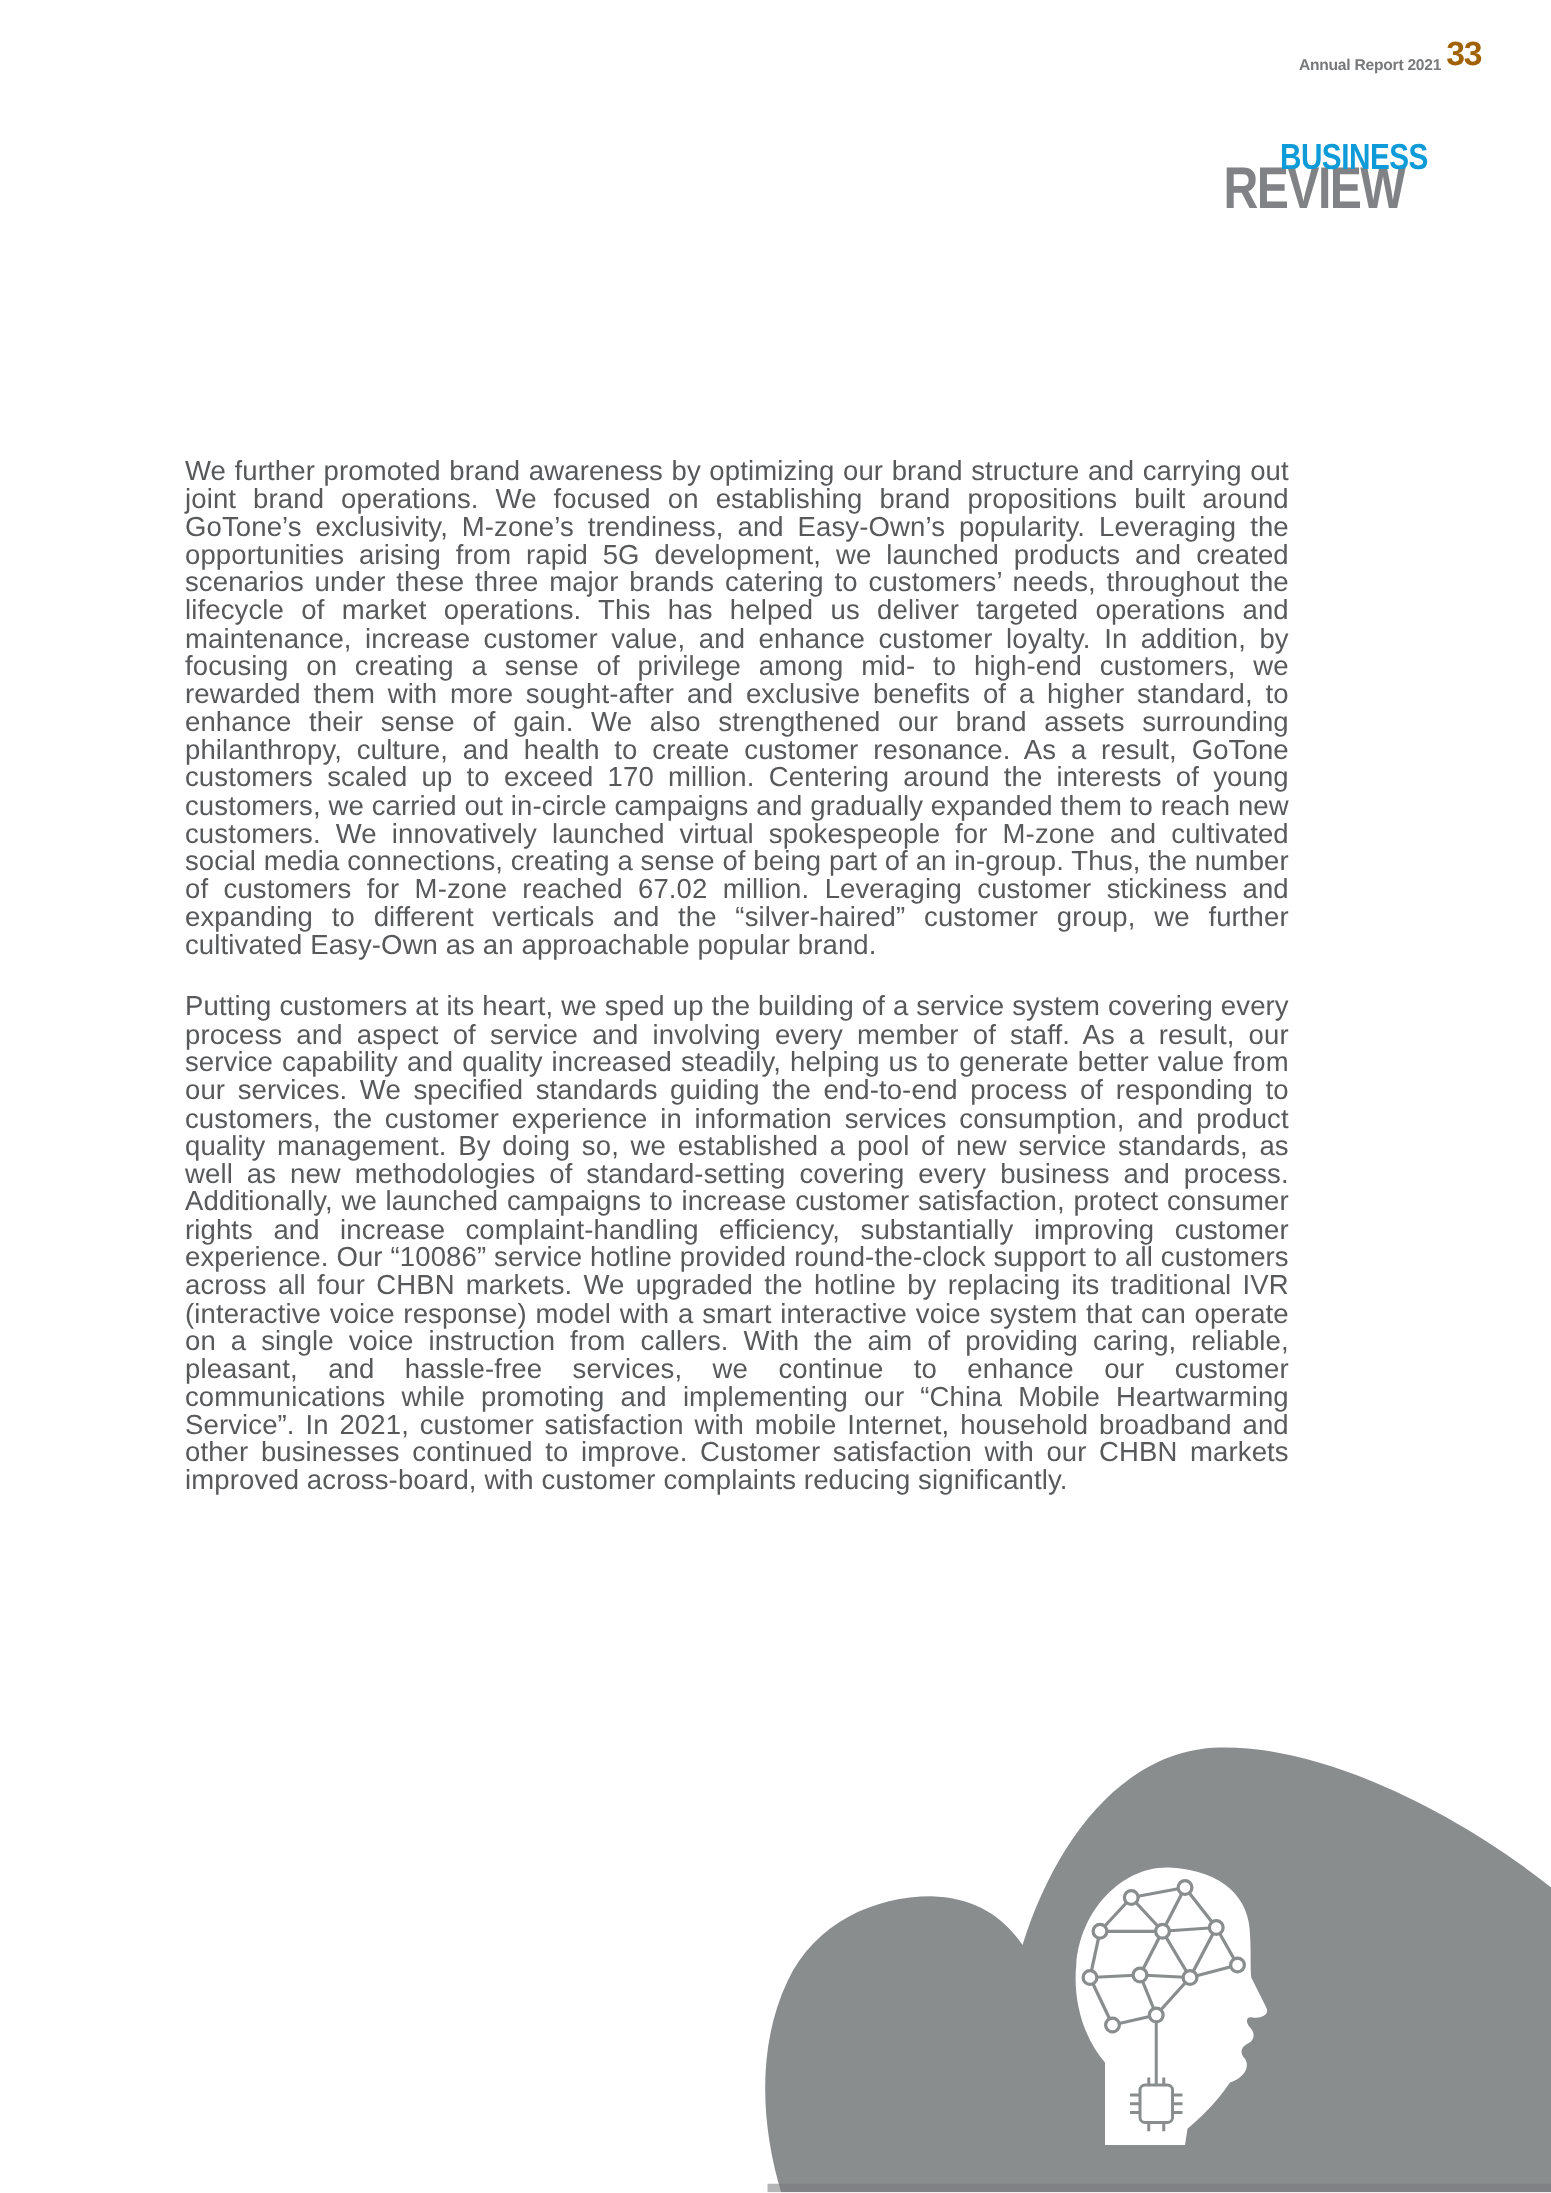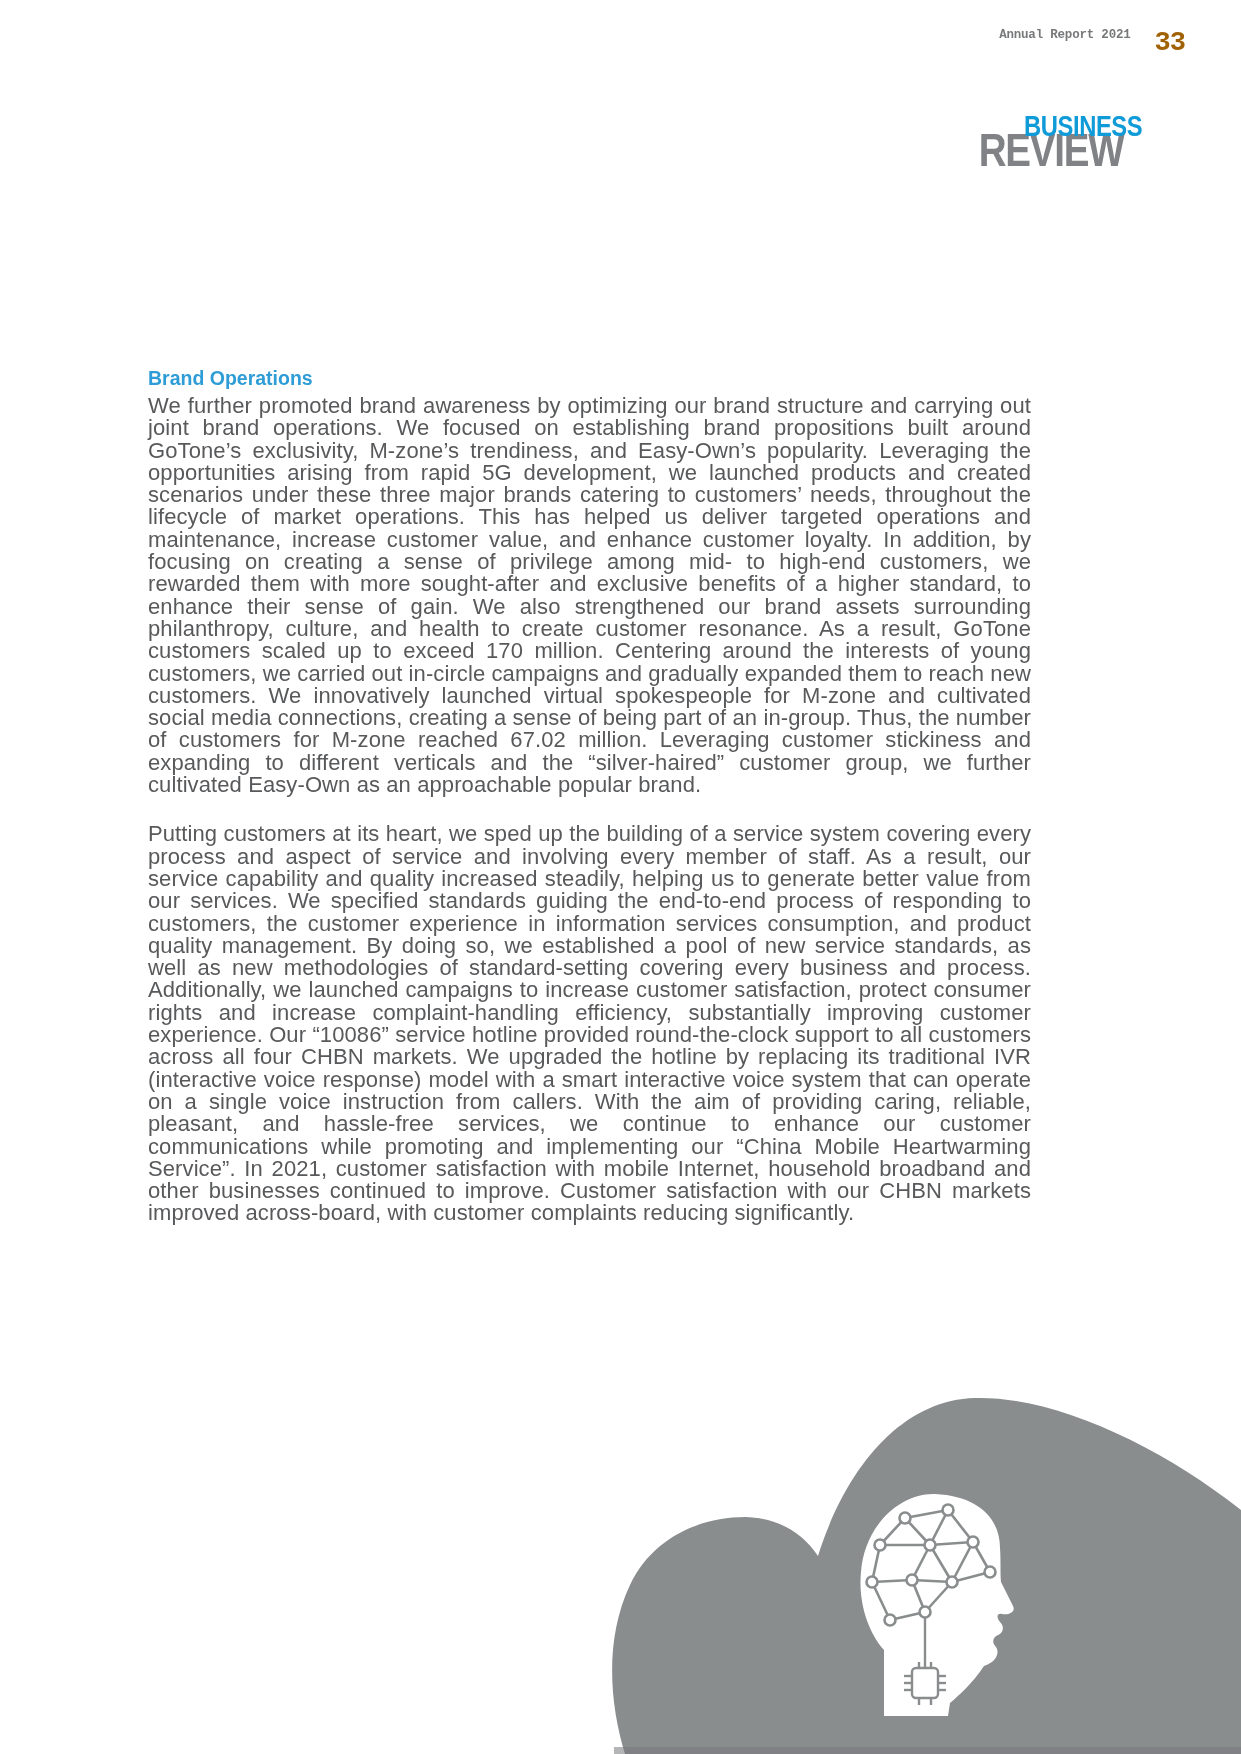--- a/index.html
+++ b/index.html
@@ -3,21 +3,21 @@
 <meta charset="utf-8">
 <style>
   html,body { margin:0; padding:0; background:#ffffff; }
   .page {
     position:relative; width:1241px; height:1754px; overflow:hidden;
     background:#ffffff; font-family:"Liberation Sans", sans-serif;
   }
   
   .page-header {
     position:absolute; top:28px; right:56px;
-    display:flex; align-items:flex-start; gap:24px;font-family:Liberation Mono, monospace;
+    display:flex; align-items:flex-end; gap:4px;
   }
   .report-title {
     font-size:12.5px; font-weight:bold; color:#77787a; letter-spacing:-0.2px;
   }
   .page-number {
     font-size:27px; font-weight:bold; color:#a16207; letter-spacing:-1px;
   }
   
   .logo { position:absolute; top:0; right:0; width:100%; height:200px; }
   .logo-review {
@@ -54,21 +54,20 @@
     <span class="page-number">33</span>
   </div>
 
   <div class="logo">
     <span class="logo-review">REVIEW</span>
     <span class="logo-business">BUSINESS</span>
   </div>
 
   <main class="content">
     <section>
-      <h2>Brand Operations</h2>
       <p>We further promoted brand awareness by optimizing our brand structure and carrying out joint brand operations. We focused on establishing brand propositions built around GoTone’s exclusivity, M-zone’s trendiness, and Easy-Own’s popularity. Leveraging the opportunities arising from rapid 5G development, we launched products and created scenarios under these three major brands catering to customers’ needs, throughout the lifecycle of market operations. This has helped us deliver targeted operations and maintenance, increase customer value, and enhance customer loyalty. In addition, by focusing on creating a sense of privilege among mid- to high-end customers, we rewarded them with more sought-after and exclusive benefits of a higher standard, to enhance their sense of gain. We also strengthened our brand assets surrounding philanthropy, culture, and health to create customer resonance. As a result, GoTone customers scaled up to exceed 170 million. Centering around the interests of young customers, we carried out in-circle campaigns and gradually expanded them to reach new customers. We innovatively launched virtual spokespeople for M-zone and cultivated social media connections, creating a sense of being part of an in-group. Thus, the number of customers for M-zone reached 67.02 million. Leveraging customer stickiness and expanding to different verticals and the “silver-haired” customer group, we further cultivated Easy-Own as an approachable popular brand.</p>
     </section>
     <section>
       <p>Putting customers at its heart, we sped up the building of a service system covering every process and aspect of service and involving every member of staff. As a result, our service capability and quality increased steadily, helping us to generate better value from our services. We specified standards guiding the end-to-end process of responding to customers, the customer experience in information services consumption, and product quality management. By doing so, we established a pool of new service standards, as well as new methodologies of standard-setting covering every business and process. Additionally, we launched campaigns to increase customer satisfaction, protect consumer rights and increase complaint-handling efficiency, substantially improving customer experience. Our “10086” service hotline provided round-the-clock support to all customers across all four CHBN markets. We upgraded the hotline by replacing its traditional IVR (interactive voice response) model with a smart interactive voice system that can operate on a single voice instruction from callers. With the aim of providing caring, reliable, pleasant, and hassle-free services, we continue to enhance our customer communications while promoting and implementing our “China Mobile Heartwarming Service”. In 2021, customer satisfaction with mobile Internet, household broadband and other businesses continued to improve. Customer satisfaction with our CHBN markets improved across-board, with customer complaints reducing significantly.</p>
     </section>
   </main>
 
   <svg class="footer-art" viewBox="0 0 1241 1754" aria-hidden="true">
 
     <path fill="#8a8d8e" d="M 625 1754

